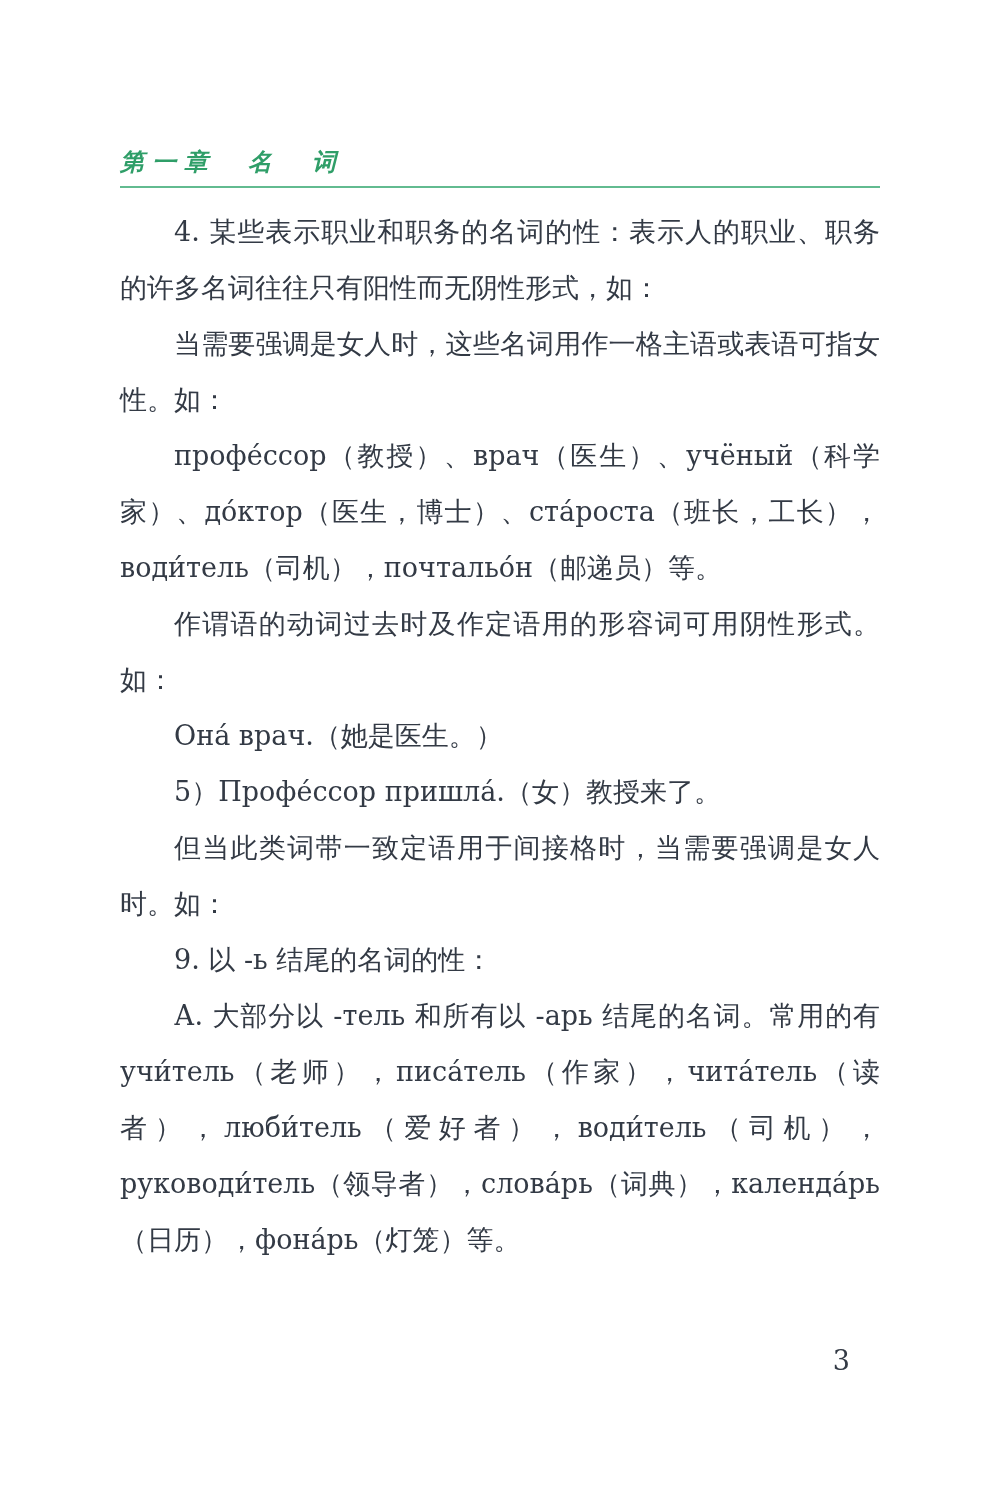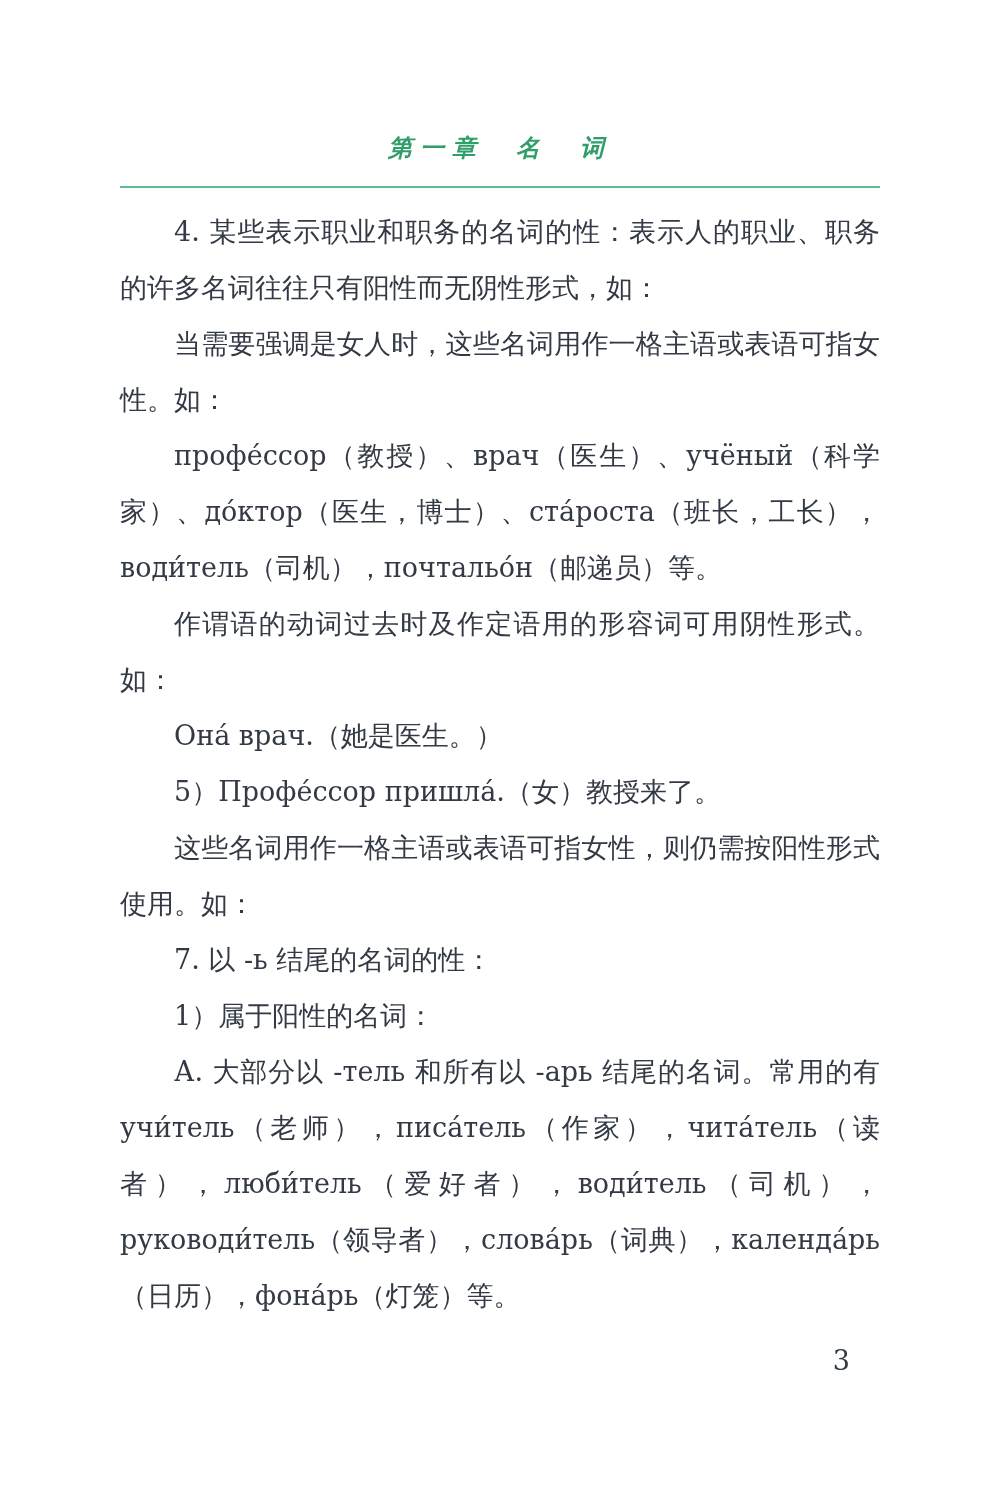--- a/index.html
+++ b/index.html
@@ -11,24 +11,24 @@
     position: relative;
     width: 1000px;
     height: 1496px;
     background: var(--bg, #ffffff);
     font-family: "DejaVu Serif", "Liberation Serif", serif;
     color: var(--body-color, #333a45);
     overflow: hidden;
   }
   .chapter-header {
     position: absolute;
-    top: 132px;
+    top: 146px;
     left: 120px;
     width: 760px;
-    text-align: center;
+    text-align: left;
   }
   .chapter-title {
     color: var(--green, #2f9e68);
     font-weight: bold;
     font-style: italic;
     font-size: 24px;
     letter-spacing: 8px;
     font-family: "DejaVu Serif", "Liberation Serif", serif;
   }
   .header-rule {
@@ -72,22 +72,21 @@
 
   <div class="header-rule"></div>
 
   <div class="content">
     <p>4. 某些表示职业和职务的名词的性：表示人的职业、职务的许多名词往往只有阳性而无阴性形式，如：</p>
     <p>当需要强调是女人时，这些名词用作一格主语或表语可指女性。如：</p>
     <p>профе́ссор（教授）、врач（医生）、учёный（科学家）、до́ктор（医生，博士）、ста́роста（班长，工长），води́тель（司机），почтальо́н（邮递员）等。</p>
     <p>作谓语的动词过去时及作定语用的形容词可用阴性形式。如：</p>
     <p>Она́ врач.（她是医生。）</p>
     <p>5）Профе́ссор пришла́.（女）教授来了。</p>
-    <p>这些名词用作一格主语或表语可指女性，则仍需按阳性形式使用。如：</p>
-    <p>7. 以 -ь 结尾的名词的性：</p>
-    <p>1）属于阳性的名词：</p>
+    <p>但当此类词带一致定语用于间接格时，当需要强调是女人时。如：</p>
+    <p>9. 以 -ь 结尾的名词的性：</p>
     <p>А. 大部分以 -тель 和所有以 -арь 结尾的名词。常用的有 учи́тель（老师），писа́тель（作家），чита́тель（读者），люби́тель（爱好者），води́тель（司机），руководи́тель（领导者），слова́рь（词典），календа́рь（日历），фона́рь（灯笼）等。</p>
 
   </div>
 
   <div class="page-number">3</div>
 
 </div>
 
 </body></html>

